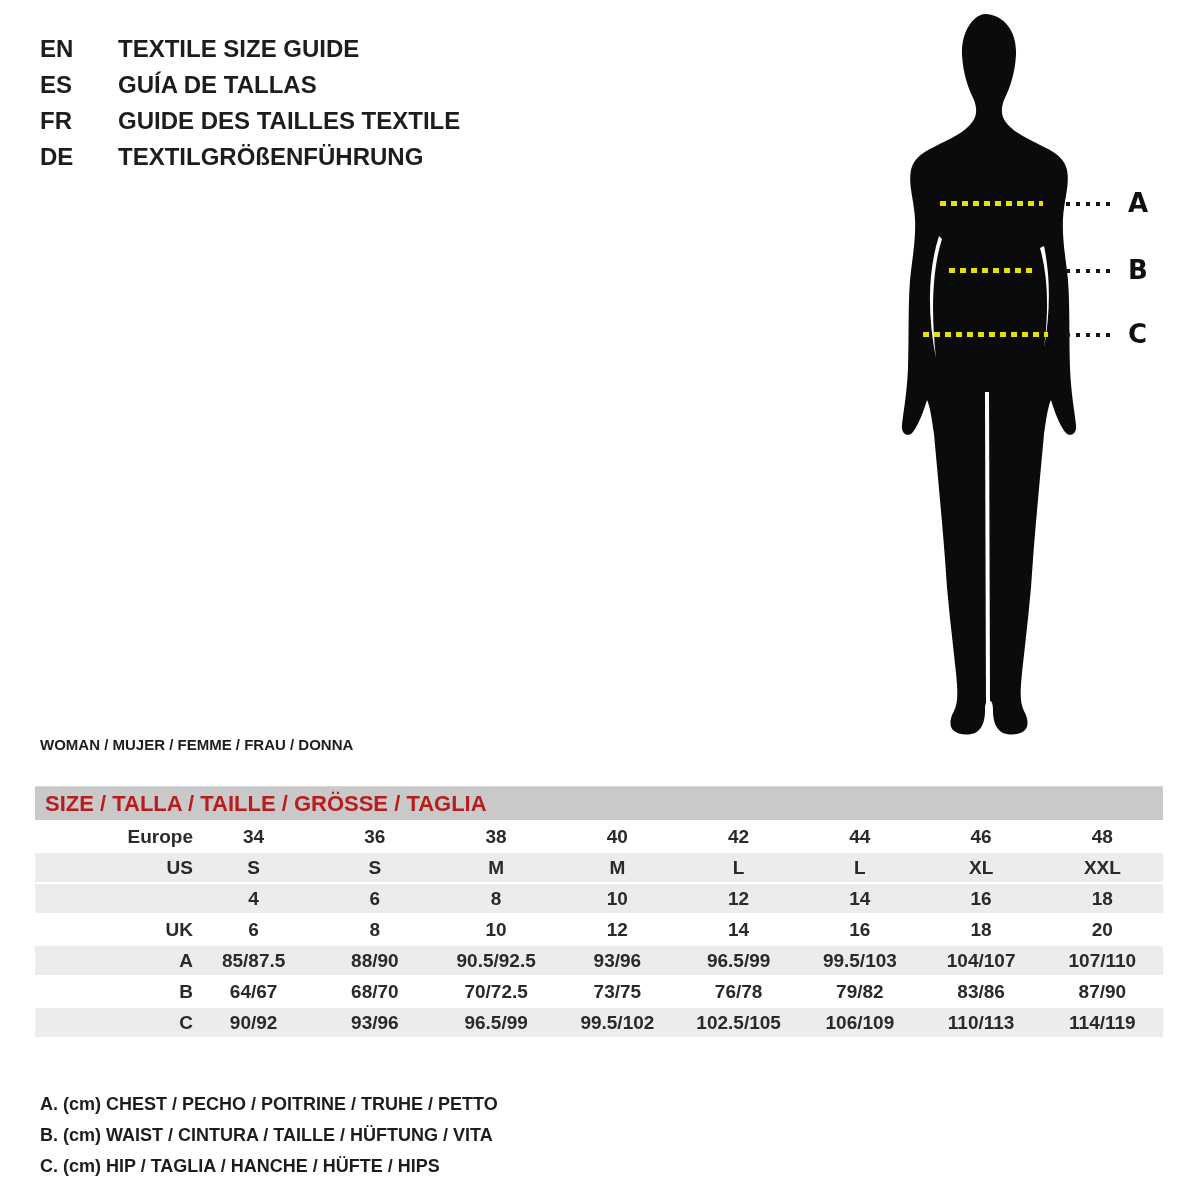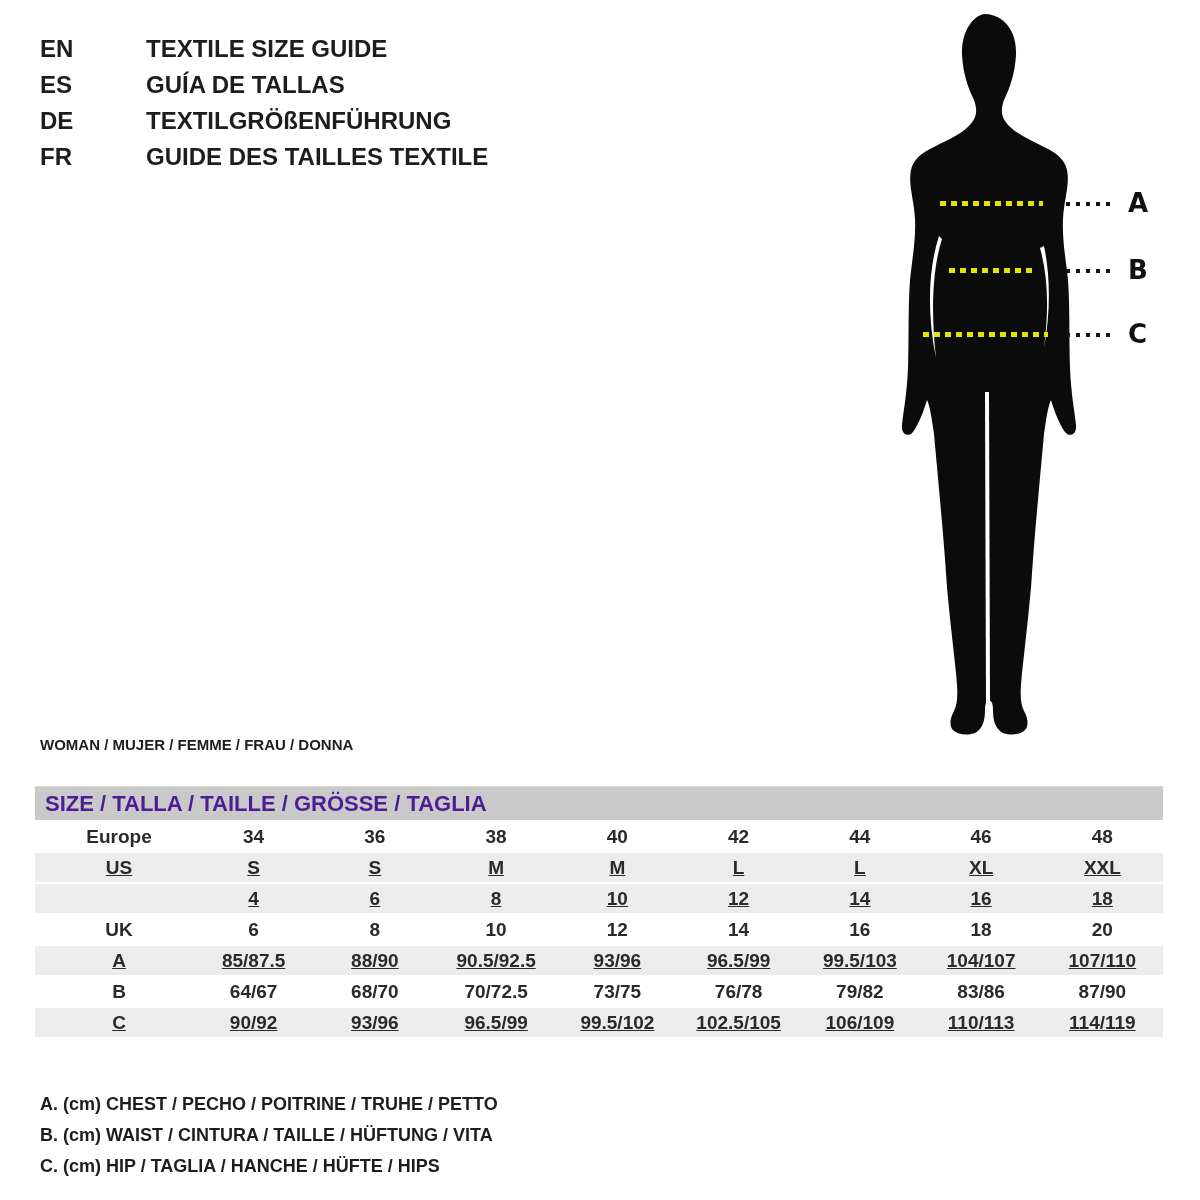--- a/index.html
+++ b/index.html
@@ -14,52 +14,52 @@
   html,body{margin:0;padding:0;}
   .canvas{
     position:relative;width:1182px;height:1200px;background:var(--page-bg);
     overflow:hidden;font-family:"Liberation Sans",sans-serif;color:var(--text);
   }
 
   
   .langs{position:absolute;left:40px;top:31px;font-weight:bold;font-size:24px;line-height:36px;}
   .lang-row{display:flex;}
   .lang-code{width:78px;flex:0 0 78px;}
-  .lang-title{white-space:nowrap;margin-left:28px;}
+  .lang-title{white-space:nowrap;}
 
   
   .figure-svg{position:absolute;left:893px;top:8px;width:200px;height:732px;}
 
   
   .mline{position:absolute;height:5px;}
   .mline.yellow{background:repeating-linear-gradient(90deg,var(--accent-yellow) 0 6px,rgba(0,0,0,0) 6px 11px);}
   .mline.bdots{height:4px;background:repeating-linear-gradient(90deg,#151515 0 4px,rgba(0,0,0,0) 4px 10px);}
   .mlabel{position:absolute;font-family:"DejaVu Sans",sans-serif;font-weight:bold;font-size:26px;color:#111;}
 
   
   .section-heading{position:absolute;left:40px;top:736px;font-weight:bold;font-size:15px;white-space:nowrap;}
 
   
   .table-header{
     position:absolute;left:35px;top:786px;width:1118px;height:33px;
     background:var(--table-header-bg);border-bottom:1px solid #a8a8a8;border-top:1px solid #d8d8d8;
-    font-weight:bold;font-size:22px;color:#4c1d95;line-height:33px;padding-left:10px;
+    font-weight:bold;font-size:22px;color:#b91c1c;line-height:33px;padding-left:10px;
     white-space:nowrap;
   }
   .size-table{
     position:absolute;left:35px;top:820px;width:1128px;
     border-collapse:collapse;table-layout:fixed;
   }
   .size-table td{
     height:29px;border-top:2px solid #fff;
     font-weight:bold;font-size:19px;color:var(--table-text);
     text-align:center;vertical-align:middle;padding:0;white-space:nowrap;
   }
-  .size-table td.row-label{text-align:center;padding-left:10px;}
-  .size-table tr.shaded td{background:var(--table-stripe-bg);text-decoration:underline;}
+  .size-table td.row-label{text-align:right;padding-left:10px;}
+  .size-table tr.shaded td{background:var(--table-stripe-bg);}
   .size-table col.label-col{width:158px;}
 
   
   .legend{position:absolute;left:40px;top:1089px;font-weight:bold;font-size:18px;line-height:31px;}
   .legend-line{white-space:nowrap;}
 </style>
 </head>
 <body>
 
 <div class="canvas">
@@ -67,26 +67,26 @@
   <div class="langs">
     <div class="lang-row">
       <span class="lang-code">EN</span>
       <span class="lang-title">TEXTILE SIZE GUIDE</span>
     </div>
     <div class="lang-row">
       <span class="lang-code">ES</span>
       <span class="lang-title">GUÍA DE TALLAS</span>
     </div>
     <div class="lang-row">
+      <span class="lang-code">FR</span>
+      <span class="lang-title">GUIDE DES TAILLES TEXTILE</span>
+    </div>
+    <div class="lang-row">
       <span class="lang-code">DE</span>
       <span class="lang-title">TEXTILGRÖßENFÜHRUNG</span>
-    </div>
-    <div class="lang-row">
-      <span class="lang-code">FR</span>
-      <span class="lang-title">GUIDE DES TAILLES TEXTILE</span>
     </div>
   </div>
 
   <svg class="figure-svg" viewBox="0 0 200 732" xmlns="http://www.w3.org/2000/svg" aria-hidden="true">
     <path style="fill:var(--silhouette)" d="
       M92 6
       C112 7 124 24 123 47
       C122 65 117 80 111 92
       C108 100 108 107 112 113
       C120 125 136 131 151 139

